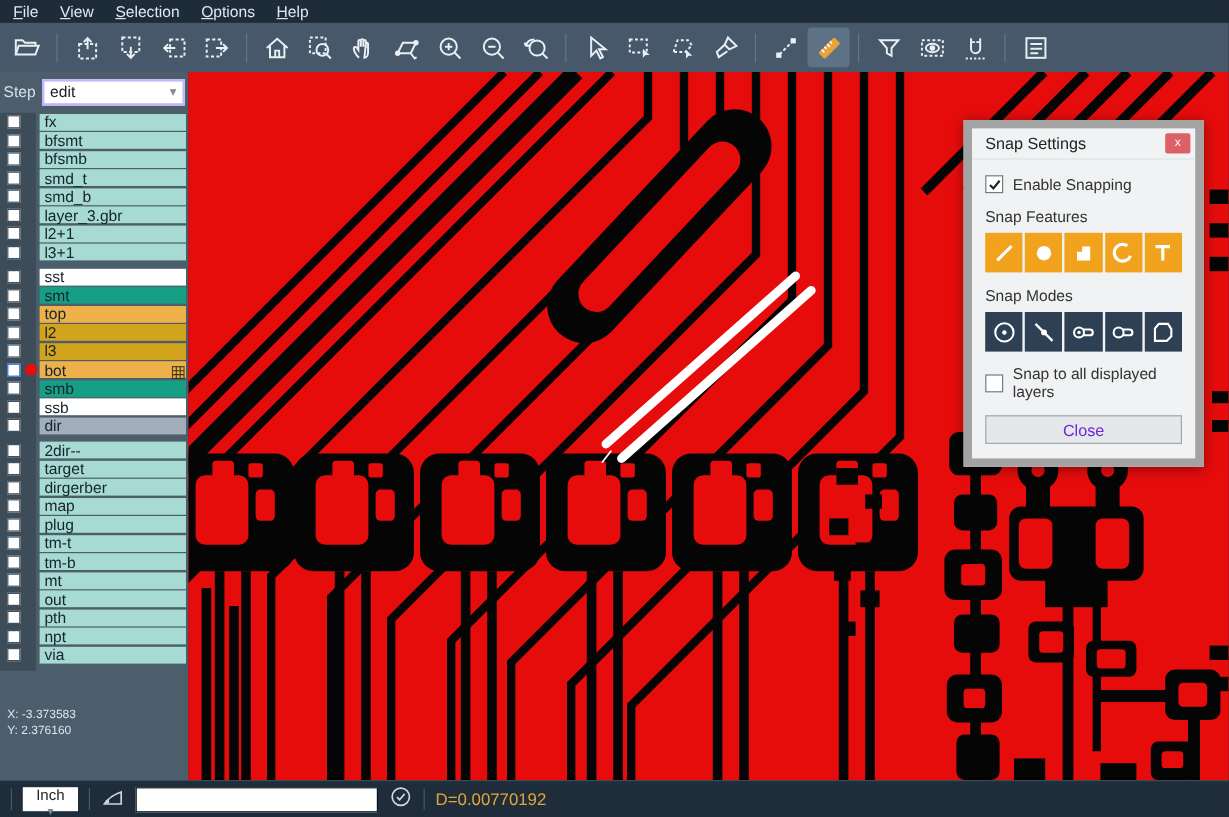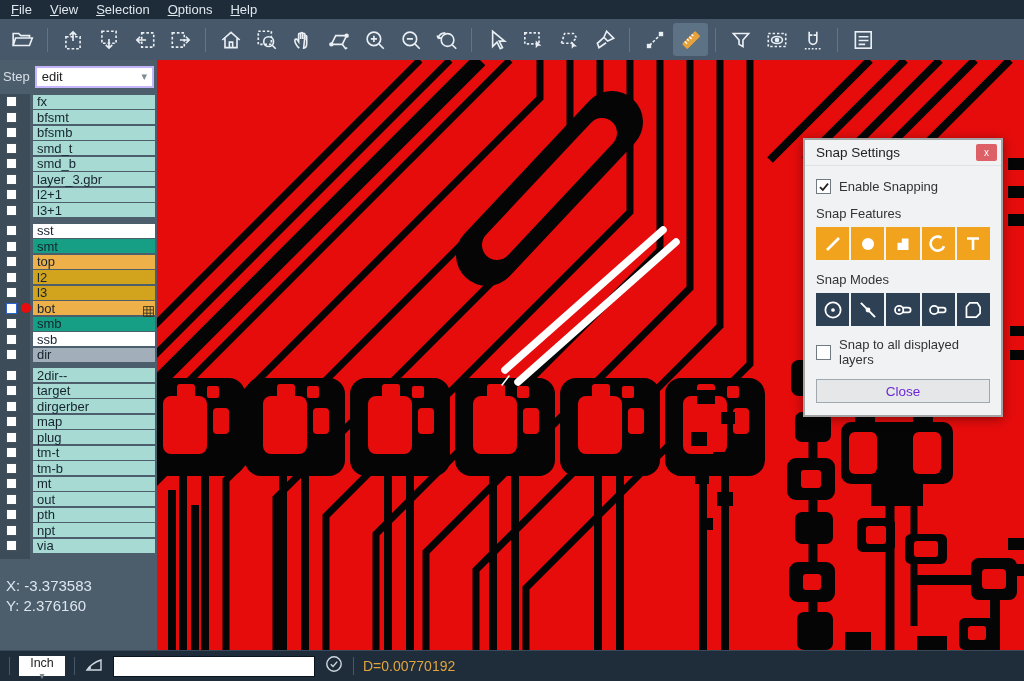--- a/index.html
+++ b/index.html
@@ -48,31 +48,31 @@
     font-size:13px; color:#15242e; padding-left:4px; display:flex; align-items:center; }
   .row-grid { display:none; position:absolute; right:3px; top:2px; }
   .layer-row.active .row-grid { display:block; }
   .c-teal  .layer-name { background:#a6dad2; }
   .c-white .layer-name { background:#ffffff; }
   .c-green .layer-name { background:#169f84; }
   .c-amber .layer-name { background:#eeb049; }
   .c-gold  .layer-name { background:#d2a31d; }
   .c-gray  .layer-name { background:#a2afba; }
 
-  .coords { position:absolute; left:6px; bottom:34px; color:#dde6ee; font-size:15px;
+  .coords { position:absolute; left:6px; bottom:34px; color:#dde6ee; font-size:10px;
     line-height:1.35; }
 
   
   .canvas { position:relative; width:867px; height:590px; overflow:hidden; background:#e60c0c; }
   .canvas svg.pcb { position:absolute; inset:0; }
 
   
   .snap-dialog { position:absolute; left:646px; top:40px; width:200px; background:#f0f2f3;
-    border:2px solid #a3a3a3; box-shadow:0 2px 10px rgba(0,0,0,.4); color:#333;
-    font-size:13px;margin-top:38px; }
+    border:7px solid #a3a3a3; box-shadow:0 2px 10px rgba(0,0,0,.4); color:#333;
+    font-size:13px; }
   .dlg-title { height:26px; display:flex; align-items:center; justify-content:space-between;
     padding:0 4px 0 11px; font-size:13.5px; color:#222; border-bottom:1px solid #e0e3e5; }
   .dlg-close { width:21px; height:17px; background:#dd6066; color:#fff; display:flex;
     align-items:center; justify-content:center; font-size:10px; border-radius:2px; }
   .dlg-body { padding:2px 11px 12px; }
   .chk-row { display:flex; align-items:center; gap:8px; margin-top:11px; }
   .chk { width:15px; height:15px; background:#fff; border:1px solid #6f7a81; display:flex;
     align-items:center; justify-content:center; flex:0 0 auto; }
   .section-label { margin-top:12px; margin-bottom:6px; color:#333; }
   .btn-row { display:flex; gap:2px; }

